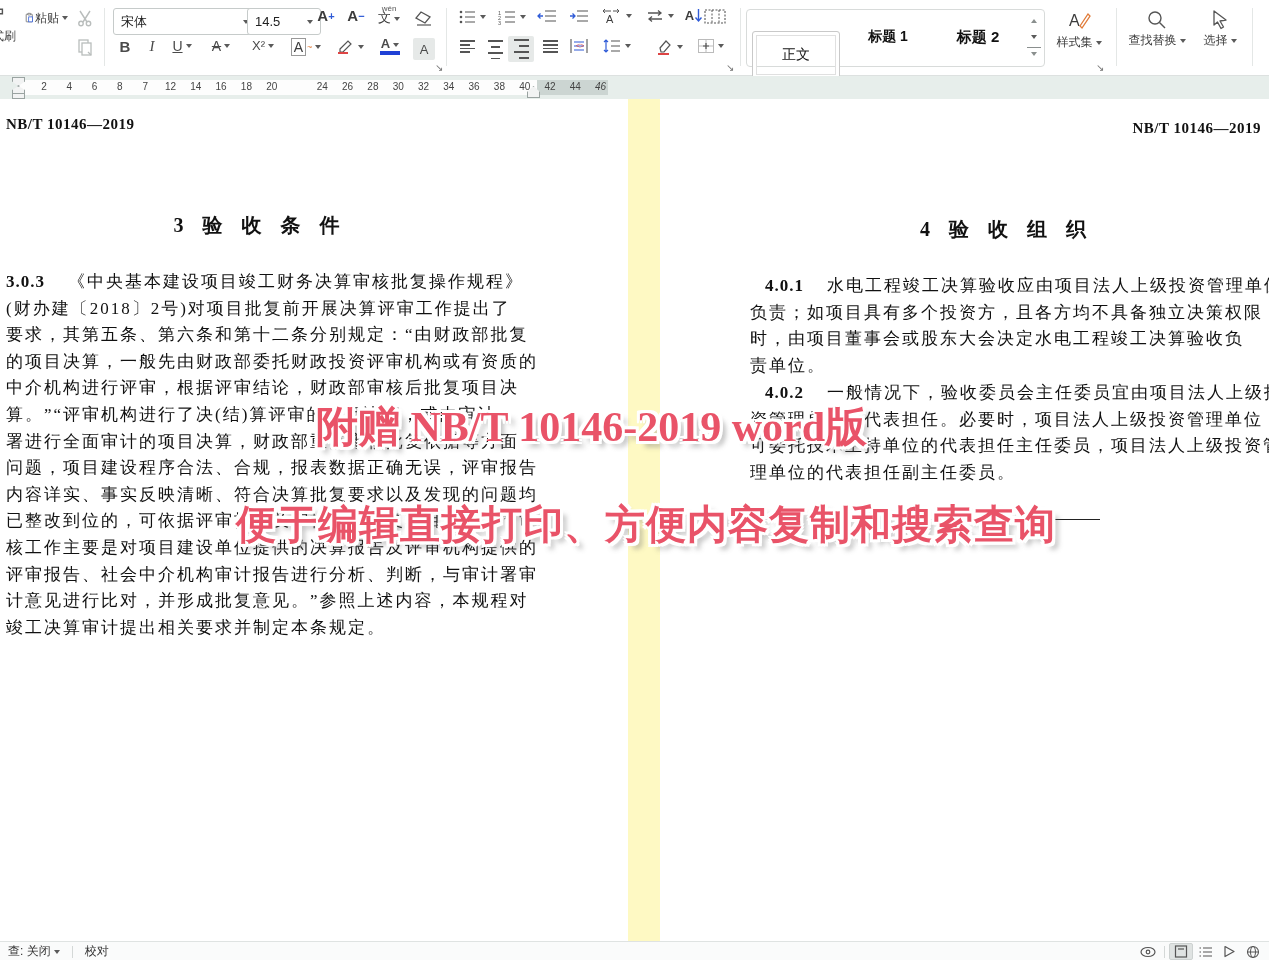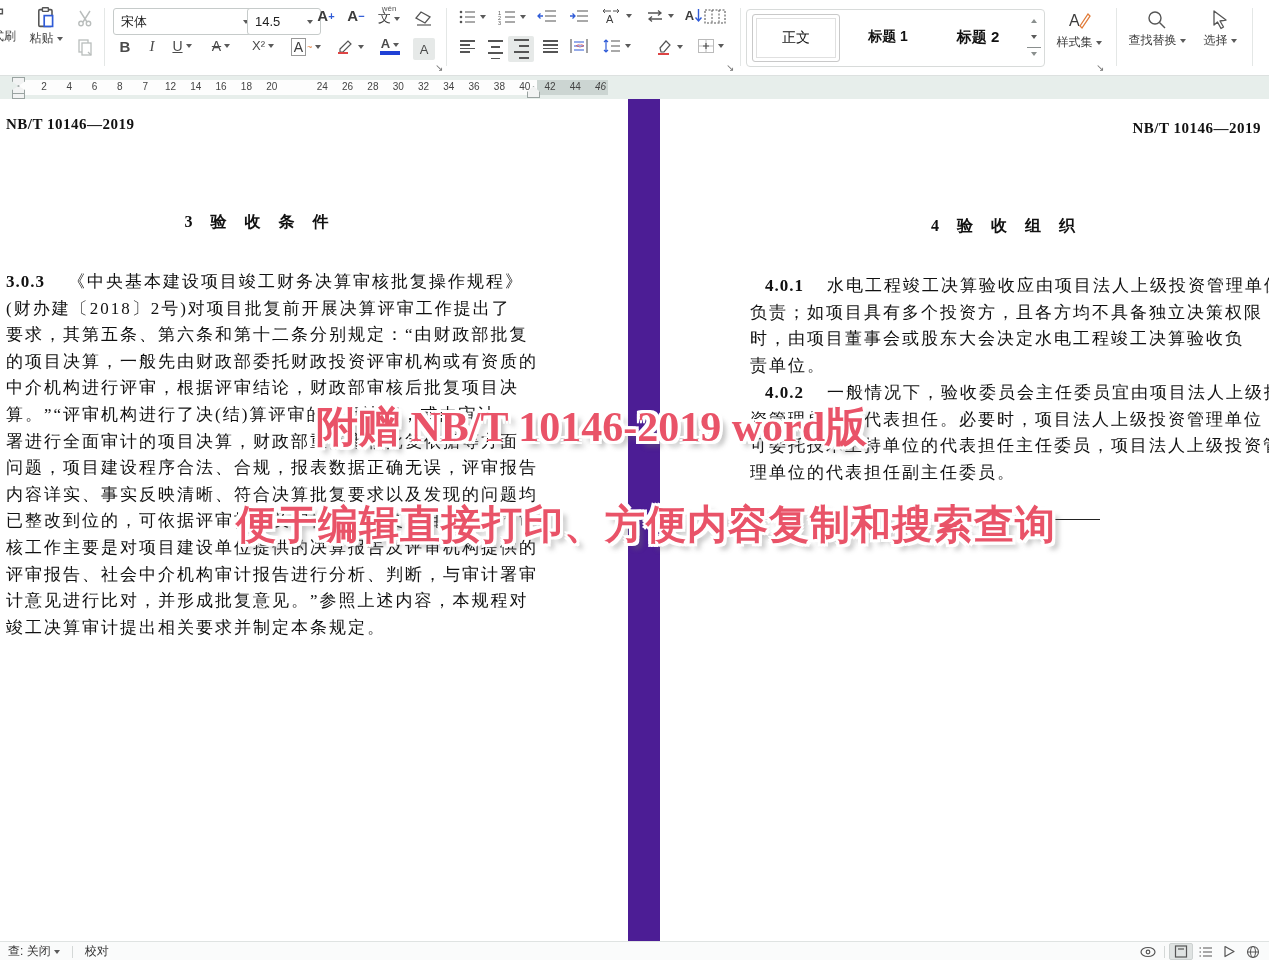--- a/index.html
+++ b/index.html
@@ -28,27 +28,27 @@
   .ruler .band-white{position:absolute;left:18px;top:4px;width:519px;height:15px;background:#fdfdfd;}
   .ruler .band-gray{position:absolute;left:537px;top:4px;width:71px;height:15px;background:#ccd5d2;}
   .rnum{position:absolute;top:5px;width:16px;text-align:center;font-size:10px;color:#444;}
   .marker{position:absolute;background:#f2f3f3;border:1px solid #9aa3a1;box-sizing:border-box;}
   .m-first{left:12px;top:1px;width:13px;height:9px;clip-path:polygon(0 0,100% 0,100% 50%,50% 100%,0 50%);}
   .m-hang{left:12px;top:10px;width:13px;height:8px;clip-path:polygon(50% 0,100% 50%,100% 100%,0 100%,0 50%);}
   .m-box{left:12px;top:17px;width:13px;height:6px;}
   .m-right{left:527px;top:10px;width:13px;height:12px;clip-path:polygon(50% 0,100% 50%,100% 100%,0 100%,0 50%);}
 
   
-  .doc-area{position:absolute;left:0;top:99px;width:1269px;height:842px;background:#4c1d95;}
+  .doc-area{position:absolute;left:0;top:99px;width:1269px;height:842px;background:#fef9c3;}
   .page{position:absolute;top:0;height:842px;background:#fff;}
   .page-left{left:0;width:628px;}
   .page-right{left:660px;width:609px;}
   .doc{font-family:"Liberation Serif",serif;color:#111;}
   .pg-header{position:absolute;font-size:15px;font-weight:bold;letter-spacing:0.5px;white-space:nowrap;}
-  .doc-title{position:absolute;font-size:16px;font-weight:bold;letter-spacing:7px;text-align:center;white-space:nowrap;}
+  .doc-title{position:absolute;font-size:20px;font-weight:bold;letter-spacing:7px;text-align:center;white-space:nowrap;}
   .clause{position:absolute;font-size:17px;letter-spacing:2px;line-height:26.6px;}
   .tline{height:26.6px;white-space:nowrap;}
   .tline b{letter-spacing:1px;margin-right:4px;}
   .divider{position:absolute;height:1px;background:#222;}
 
   
   .wm{position:absolute;font-family:"Liberation Serif",serif;font-weight:bold;white-space:nowrap;
       text-shadow:-3px -3px 0 #fff,3px -3px 0 #fff,-3px 3px 0 #fff,3px 3px 0 #fff,0 -3px 0 #fff,0 3px 0 #fff,-3px 0 0 #fff,3px 0 0 #fff,6px 6px 5px rgba(110,110,110,.45);}
   .wm1{left:316px;top:300px;font-size:42px;}
   .wm2{left:236px;top:398px;font-size:40px;letter-spacing:1px;}
@@ -69,21 +69,21 @@
 <div id="app">
 
   <div class="toolbar">
 
     <div class="tbtn" style="left:-28px;top:6px;width:52px;flex-direction:column;">
       <svg class="ic" width="22" height="22" viewBox="0 0 20 20">
           <path d="M4 3h10v4H4z M8 7v3h3v6" fill="none" stroke="#555" stroke-width="1.3"></path>
         </svg>
       <span class="tlabel">格式刷</span>
     </div>
-    <div class="tbtn" style="left:24px;top:6px;width:44px;flex-direction:column;">
+    <div class="tbtn" style="left:24px;top:6px;width:44px;flex-direction:row;">
       <svg class="ic" width="24" height="24" viewBox="0 0 20 20">
           <rect x="4" y="3" width="11" height="14" rx="1" fill="none" stroke="#555" stroke-width="1.3"></rect>
           <rect x="7" y="1.5" width="5" height="3" rx="0.5" fill="#fff" stroke="#555" stroke-width="1.2"></rect>
           <rect x="8.5" y="8" width="7" height="9" fill="#fff" stroke="#2f5bd7" stroke-width="1.4"></rect>
         </svg>
       <span class="tlabel"><span>粘贴</span><span class="chev"></span></span>
     </div>
     <div class="tbtn" style="left:72px;top:8px;width:26px;height:20px;">
       <svg class="ic" width="20" height="18" viewBox="0 0 20 18">
           <path d="M5 2l7 11M15 2L8 13" stroke="#b9bdbc" stroke-width="1.4" fill="none"></path>
@@ -283,21 +283,21 @@
           <path d="M9 1.5v13M1.5 8h15" stroke="#bbb" stroke-width="1"></path>
           <path d="M9 5v6M6 8h6" stroke="#555" stroke-width="1.2"></path>
         </svg>
         <span class="chev"></span>
     </div>
     <div class="launcher" style="left:726px;top:62px;">↘</div>
 
     <div class="vsep" style="left:740px;"></div>
 
     <div style="position:absolute;left:746px;top:9px;width:297px;height:56px;border:1px solid #d8dbda;border-radius:4px;background:#fff;">
-      <div class="style-item style-sel" style="left:5px;width:86px;font-size:14px;">
+      <div class="style-item style-sel" style="left:5px;width:86px;font-size:14px;margin-top:17px;">
           <span>正文</span>
         </div>
       <div class="style-item" style="left:102px;width:78px;font-size:14px;font-weight:bold;">
           <span>标题 1</span>
         </div>
       <div class="style-item" style="left:196px;width:70px;font-size:15px;font-weight:bold;">
           <span>标题 2</span>
         </div>
       <div class="galctl" style="right:3px;top:5px;">
           <span class="chev-up"></span>

